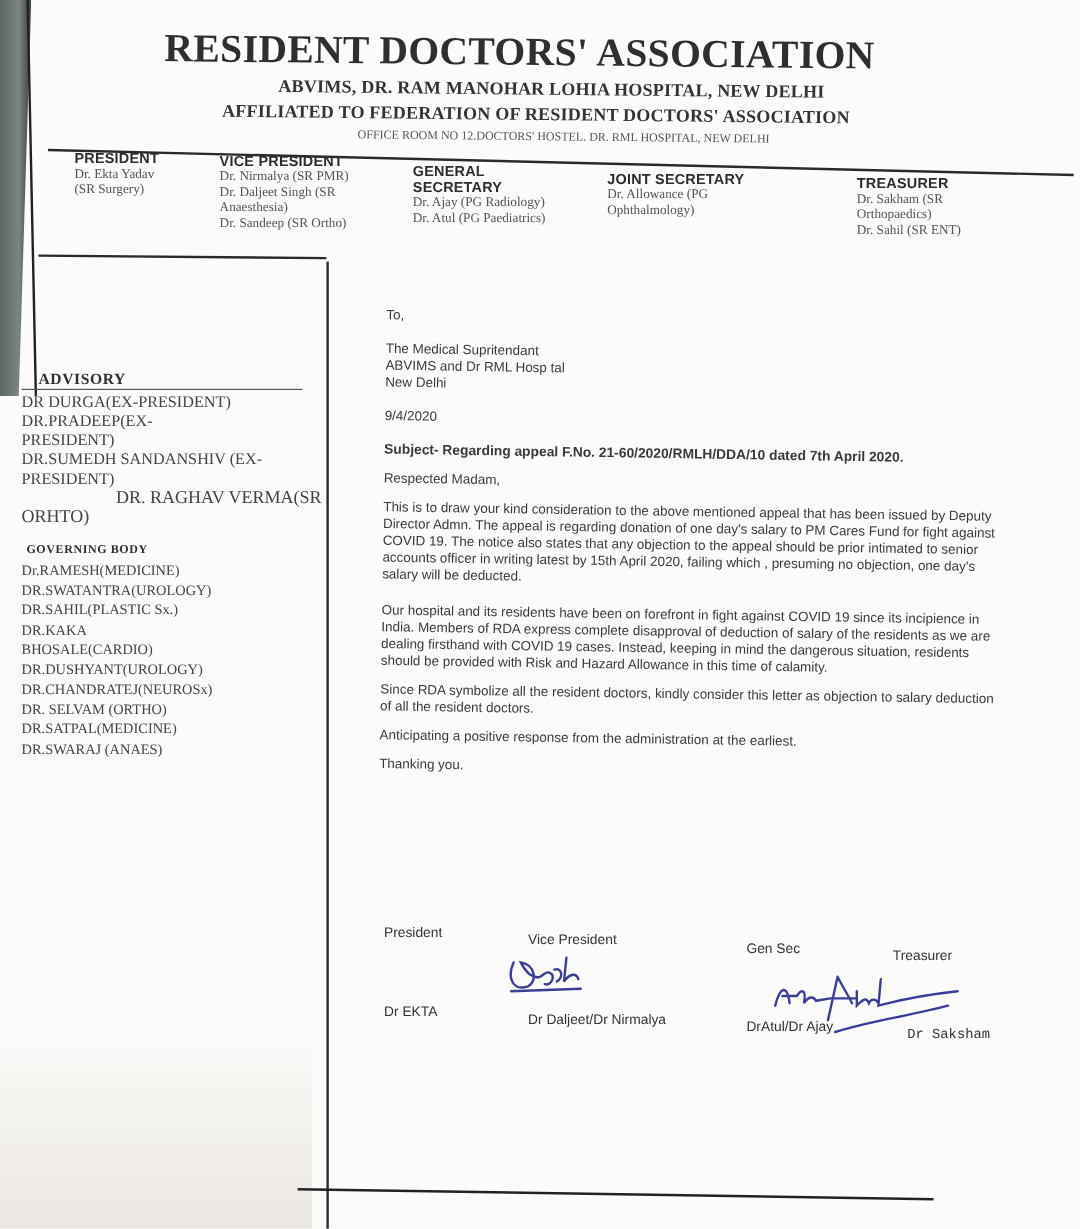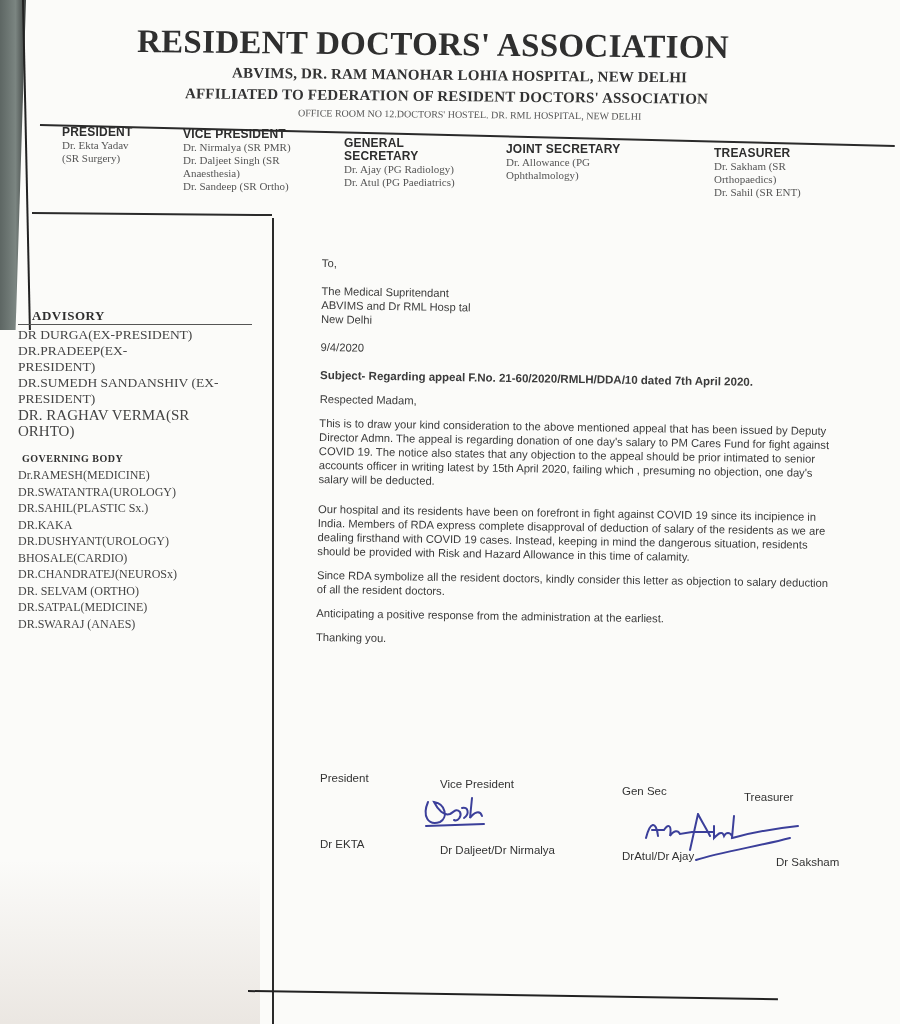--- a/index.html
+++ b/index.html
@@ -100,31 +100,31 @@
 <div class="hr-bot"></div>
 <div class="left-box"></div>
 
 <div class="sidebar">
   <div class="heading adv-heading">ADVISORY</div>
   <span class="item">DR DURGA(EX-PRESIDENT)</span>
   <span class="item">DR.PRADEEP(EX-</span>
   <span class="item">PRESIDENT)</span>
   <span class="item">DR.SUMEDH SANDANSHIV (EX-</span>
   <span class="item">PRESIDENT)</span>
-  <span class="item" style="font-size:15px;">DR. RAGHAV VERMA(SR</span>
+  <span class="item" style="font-size:15px;text-align:right;">DR. RAGHAV VERMA(SR</span>
   <span class="item" style="font-size:15px;">ORHTO)</span>
 
   <div class="heading gb-heading">GOVERNING BODY</div>
   <div style="font-size:12px; line-height:16.5px;">
     <span class="item">Dr.RAMESH(MEDICINE)</span>
     <span class="item">DR.SWATANTRA(UROLOGY)</span>
     <span class="item">DR.SAHIL(PLASTIC Sx.)</span>
     <span class="item">DR.KAKA</span>
+    <span class="item">BHOSALE(CARDIO)</span>
     <span class="item">DR.DUSHYANT(UROLOGY)</span>
-    <span class="item">BHOSALE(CARDIO)</span>
     <span class="item">DR.CHANDRATEJ(NEUROSx)</span>
     <span class="item">DR. SELVAM (ORTHO)</span>
     <span class="item">DR.SATPAL(MEDICINE)</span>
     <span class="item">DR.SWARAJ (ANAES)</span>
   </div>
 </div>
 
 <div class="letter">
   <p>To,</p>
   <p class="addr" style="margin-top:14px;">
@@ -151,15 +151,15 @@
   <path d="M10 10 C 4 24, 10 34, 22 30 C 30 26, 28 12, 16 10 C 20 18, 26 24, 32 22 C 36 20, 38 16, 42 20 C 44 24, 40 30, 36 28 M44 16 C 50 14, 52 22, 46 26 M54 6 L 52 26 C 56 20, 62 18, 64 24 M8 34 L 66 32" stroke="#3b3f9a" stroke-width="2" fill="none" stroke-linecap="round"></path>
 </svg>
 
 <svg class="sig-svg" style="left:640px; top:808px;" width="170" height="55">
   <path d="M6 30 C 10 14, 16 12, 18 28 M12 22 L 24 22 C 28 16, 32 16, 30 28 C 34 22, 38 22, 40 26 L 52 24 M58 6 L 50 42 M58 6 C 62 14, 66 20, 70 28 M52 24 L 74 24 M74 18 L 74 30 C 78 26, 82 22, 84 28 C 86 24, 90 24, 92 28 M94 8 L 92 30 C 100 28, 120 22, 158 18 M56 52 C 80 44, 120 38, 150 30" stroke="#3b3f9a" stroke-width="2" fill="none" stroke-linecap="round"></path>
 </svg>
 
 <div class="sig" style="left:320px; top:838px;">Dr EKTA</div>
 <div class="sig" style="left:440px; top:844px;">Dr Daljeet/Dr Nirmalya</div>
 <div class="sig" style="left:622px; top:850px;">DrAtul/Dr Ajay</div>
-<div class="sig" style="left:776px; top:856px;">Dr Saksham</div>
+<div class="sig" style="left:756px; top:856px;font-family:Liberation Mono, monospace;">Dr Saksham</div>
 
 <div class="bottom-line"></div>
 
 </body></html>

